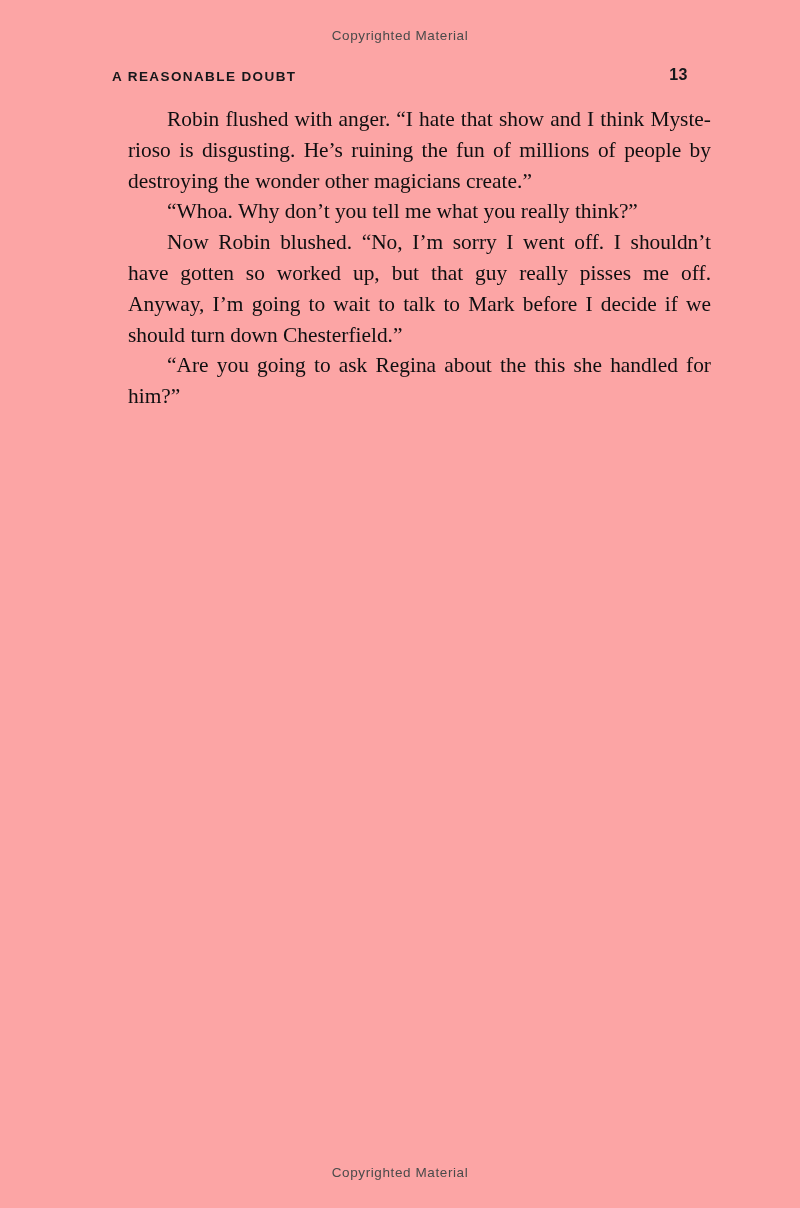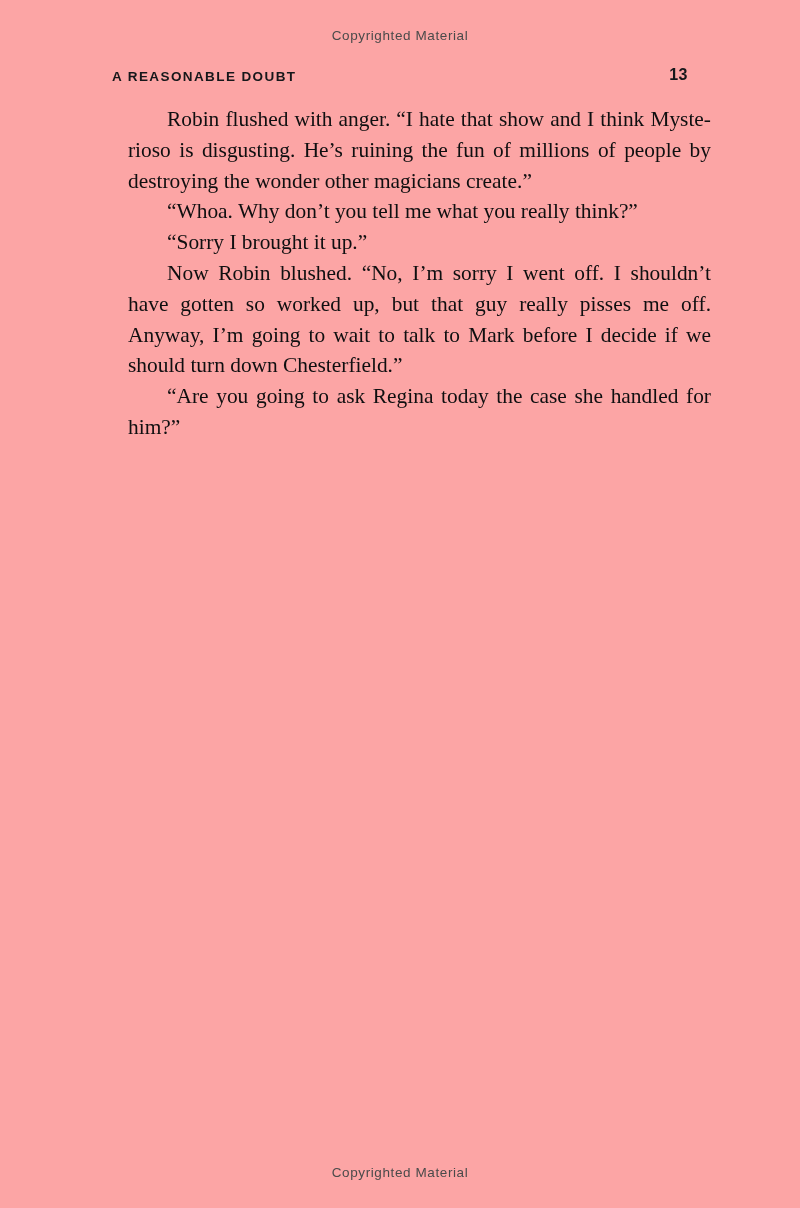--- a/index.html
+++ b/index.html
@@ -91,20 +91,19 @@
   <div class="watermark watermark-top">Copyrighted Material</div>
 
   <div class="running-head">
     <span class="title">A REASONABLE DOUBT</span>
     <span class="folio">13</span>
   </div>
 
   <div class="body-text">
     <p>Robin flushed with anger. “I hate that show and I think Myste-rioso is disgusting. He’s ruining the fun of millions of people by destroying the wonder other magicians create.”</p>
     <p class="last-left">“Whoa. Why don’t you tell me what you really think?”</p>
-    <p class="last-left">“Sorry I brought it up.”</p>
     <p class="last-left">Now Robin blushed. “No, I’m sorry I went off. I shouldn’t have gotten so worked up, but that guy really pisses me off. Anyway, I’m going to wait to talk to Mark before I decide if we should turn down Chesterfield.”</p>
-    <p class="last-left">“Are you going to ask Regina today the case she handled for him?”</p>
+    <p class="last-left">“Are you going to ask Regina about the this she handled for him?”</p>
   </div>
 
   <div class="watermark watermark-bottom">Copyrighted Material</div>
 
 </div>
 
 </body></html>

